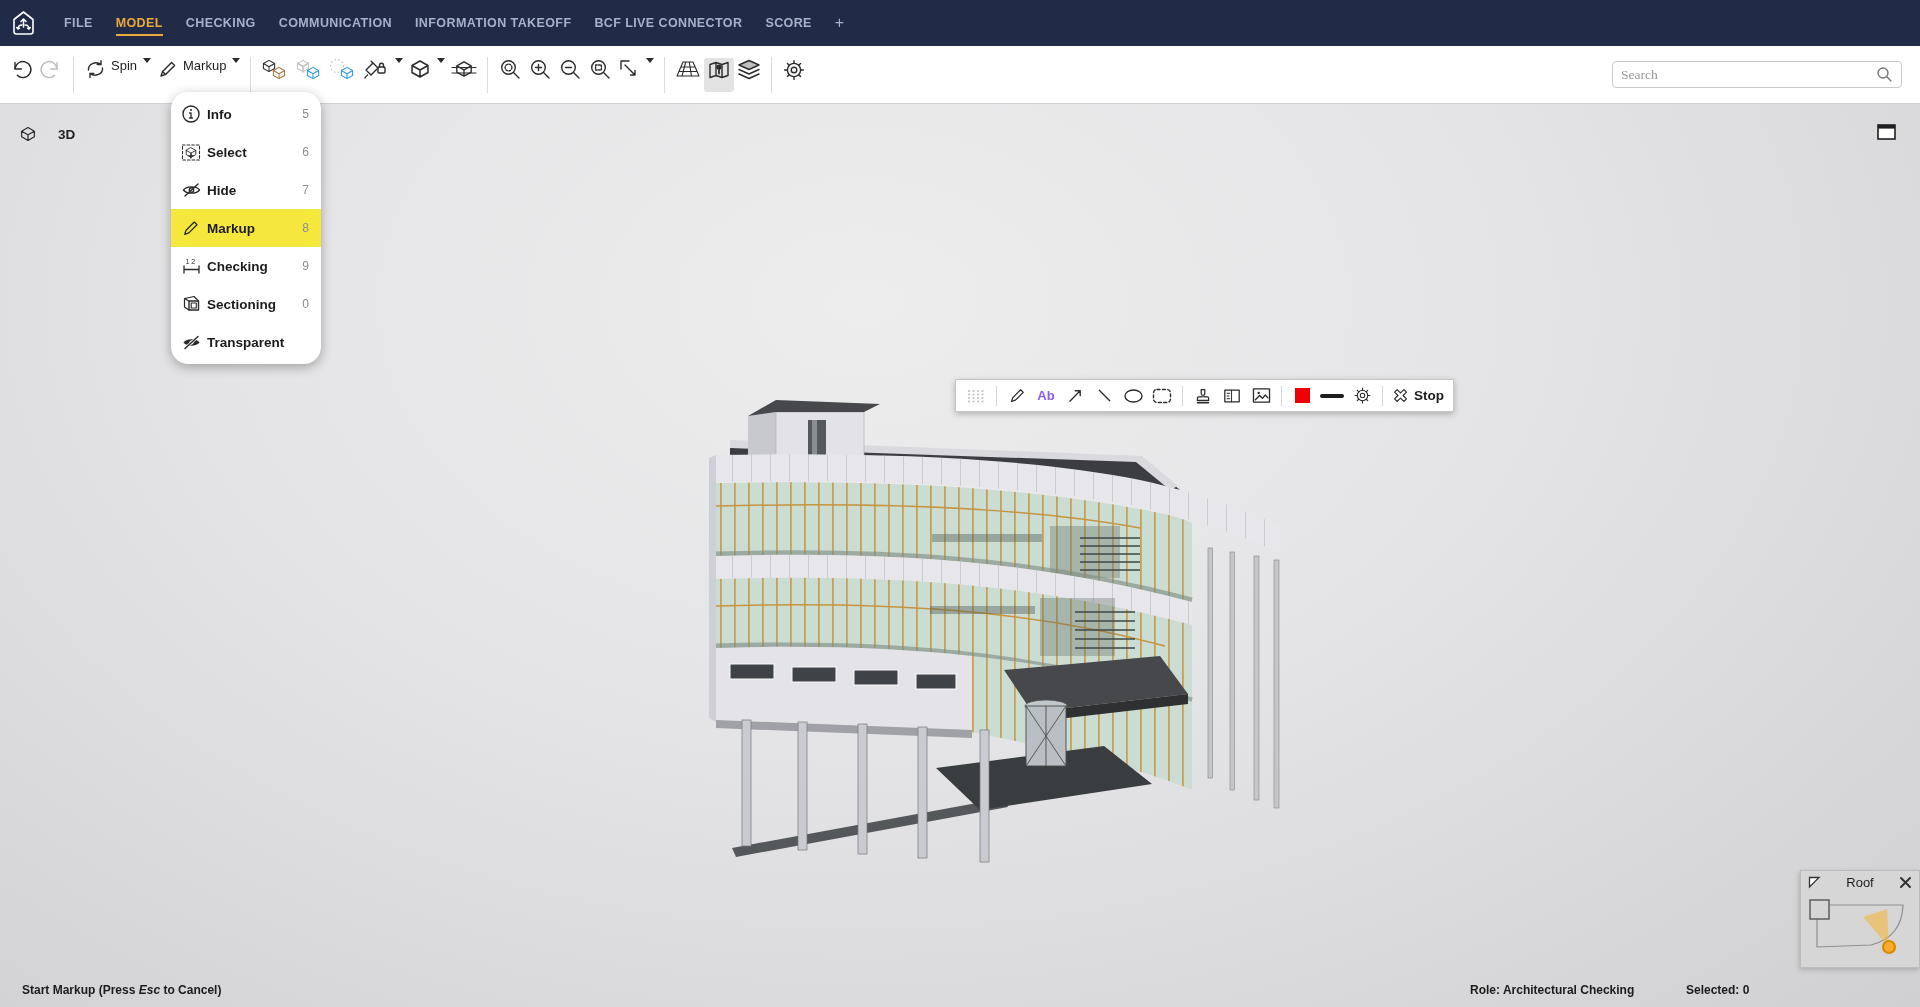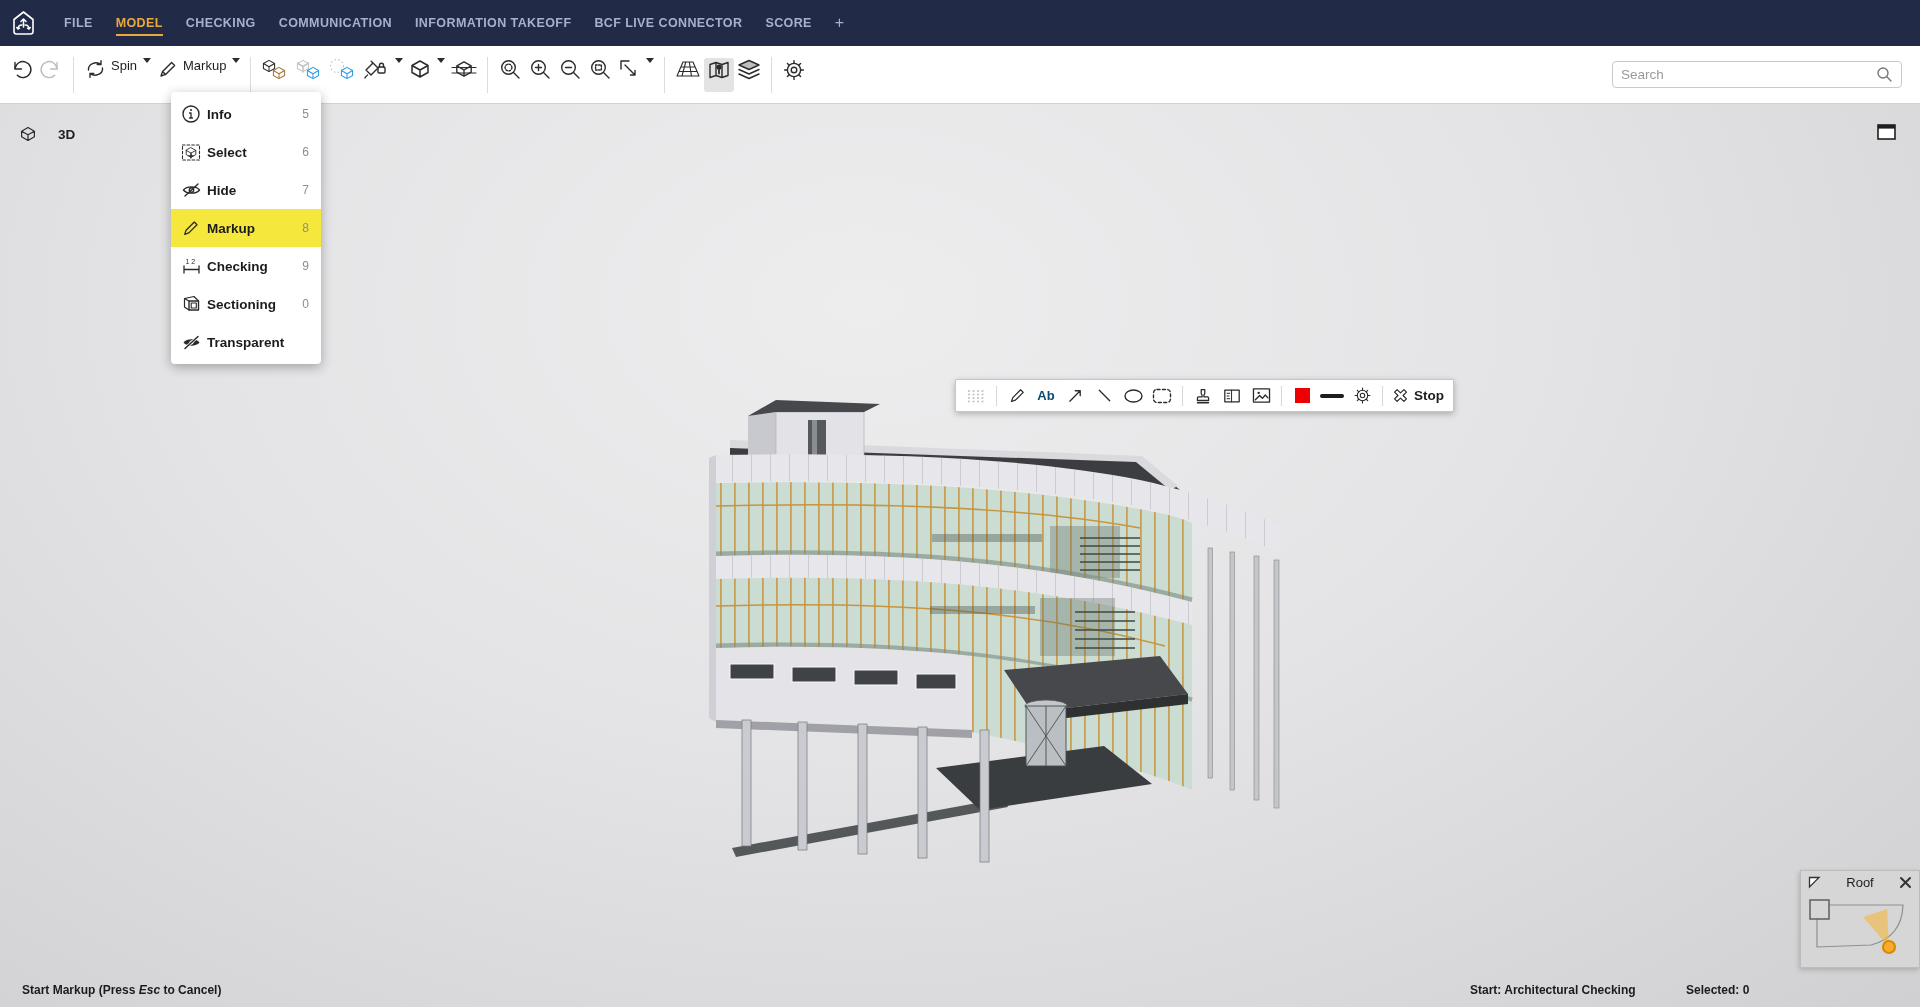--- a/index.html
+++ b/index.html
@@ -19,45 +19,45 @@
   #help-btn { width:23px; height:23px; border-radius:50%; background:#c7d2e6; color:#212b47; font-size:13px; font-weight:700; display:flex; align-items:center; justify-content:center; cursor:pointer; }
 
   
   #toolbar { position:absolute; left:0; top:46px; width:1920px; height:58px; background:#ffffff; border-bottom:1px solid #d2d2d2; display:flex; align-items:center; padding-left:6px; z-index:30; }
   .ibtn { min-width:30px; height:34px; display:flex; align-items:flex-start; justify-content:center; gap:4px; cursor:pointer; border-radius:3px; padding:0 3px; }
   .ibtn.active-tool { background:#e3e3e3; }
   .tool-label { font-size:13px; color:#1e1e1e; }
   .tsep { width:1px; height:36px; background:#dcdcdc; margin:0 7px; }
   .caret { width:0; height:0; border-left:4.5px solid transparent; border-right:4.5px solid transparent; border-top:5px solid #2b2b2b; margin-left:2px; }
   #search-wrap { position:absolute; right:18px; top:15px; width:290px; height:27px; border:1px solid #c9c9c9; border-radius:4px; background:#fff; display:flex; align-items:center; padding:0 8px; }
-  #search-input { flex:1; border:none; outline:none; font-size:13.5px; color:#333; font-family:Liberation Sans, sans-serif; }
+  #search-input { flex:1; border:none; outline:none; font-size:13.5px; color:#333; font-family:Liberation Serif, serif; }
   #search-input::placeholder { color:#9a9a9a; }
 
   
-  #tool-menu { position:absolute; left:171px; top:92px; width:150px; background:#fff; border-radius:4px; box-shadow:0 3px 12px rgba(0,0,0,.3); padding:3px 0; z-index:50; }
+  #tool-menu { position:absolute; left:171px; top:92px; width:150px; background:#fff; border-radius:17px; box-shadow:0 3px 12px rgba(0,0,0,.3); padding:3px 0; z-index:50; }
   .menu-row { height:38px; display:flex; align-items:center; padding:0 12px 0 10px; cursor:pointer; }
   .menu-row.hl { background:#f6e73c; }
   .menu-ic { width:26px; display:flex; align-items:center; justify-content:flex-start; }
   .menu-label { flex:1; font-size:13.5px; font-weight:700; color:#1c1c1c; }
   .menu-key { font-size:12px; color:#8d8d8d; }
 
   
   #viewport { position:absolute; left:0; top:104px; width:1920px; height:903px; background:radial-gradient(ellipse at 45% 22%, #ededee 0%, #e4e4e6 45%, #d0d0d3 100%); overflow:hidden; }
   #view-label { position:absolute; left:20px; top:22px; display:flex; align-items:center; gap:22px; font-size:13.5px; font-weight:700; color:#1e1e1e; }
   #panel-btn { position:absolute; right:24px; top:20px; cursor:pointer; }
   #building { position:absolute; left:580px; top:226px; }
 
   
   #markup-bar { position:absolute; left:955px; top:275px; height:33px; background:#fff; border:1px solid #c6c6c6; border-radius:2px; box-shadow:0 2px 6px rgba(0,0,0,.25); display:flex; align-items:center; padding:0 9px; gap:7px; z-index:20; }
   .mbtn { min-width:22px; height:26px; display:flex; align-items:center; justify-content:center; cursor:pointer; }
   .msep { width:1px; height:20px; background:#d8d8d8; margin:0 2px; }
   #mk-swatch { width:15px; height:15px; background:#ee0000; cursor:pointer; }
   #mk-stop { display:flex; align-items:center; gap:5px; cursor:pointer; }
   #mk-stop span { font-size:13.5px; font-weight:700; color:#1d1d1d; }
-  #mk-text-tool { font-size:13px; font-weight:700; color:#0c4a6e; }
+  #mk-text-tool { font-size:13px; font-weight:700; color:#8b5cf6; }
 
   
   #minimap { position:absolute; right:0; top:766px; width:120px; height:98px; background:#d6d6d7; border:1px solid #bcbcbc; box-shadow:-1px 2px 5px rgba(0,0,0,.18); z-index:15; }
   #minimap-head { height:22px; display:flex; align-items:center; padding:0 7px; }
   #minimap-title { flex:1; text-align:center; font-size:13px; font-weight:400; color:#1c1c1c; }
 
   
   .status-text { position:absolute; font-size:12px; font-weight:700; color:#1b1b1b; bottom:10px; }
   #status-hint { left:22px; }
   #status-role { left:1470px; }
@@ -451,21 +451,21 @@
         <path d="M14 10 H100 Q99 42 68 50 L14 52 Z" fill="none" stroke="#8f8f8f" stroke-width="1.2"></path>
         <rect x="7" y="5" width="19" height="19" fill="#d6d6d7" stroke="#5f5f5f" stroke-width="1.5"></rect>
         <path d="M86 52 L60 22 L84 14 Z" fill="#f2b53d" opacity="0.6"></path>
         <circle cx="86" cy="52" r="6" fill="#f7ab2f" stroke="#d98b00" stroke-width="2.2"></circle>
       </svg>
     </div>
 
     <div class="status-text" id="status-hint">
       <span>Start Markup (Press </span><em class="key">Esc</em><span> to Cancel)</span>
     </div>
-    <div class="status-text" id="status-role">Start: Architectural Checking</div>
+    <div class="status-text" id="status-role">Role: Architectural Checking</div>
     <div class="status-text" id="status-sel">Selected: 0</div>
   </div>
 
   <div id="tool-menu">
     <div class="menu-row">
       <span class="menu-ic">
         <svg width="20" height="20" viewBox="0 0 20 20" class="stroke-ic">
             <circle cx="10" cy="10" r="8"></circle>
             <circle cx="10" cy="6" r="1" fill="#2b2b2b" stroke="none"></circle>
             <path d="M8.5 9 H10 V14 M8.5 14 H11.5" stroke-width="1.3"></path>

